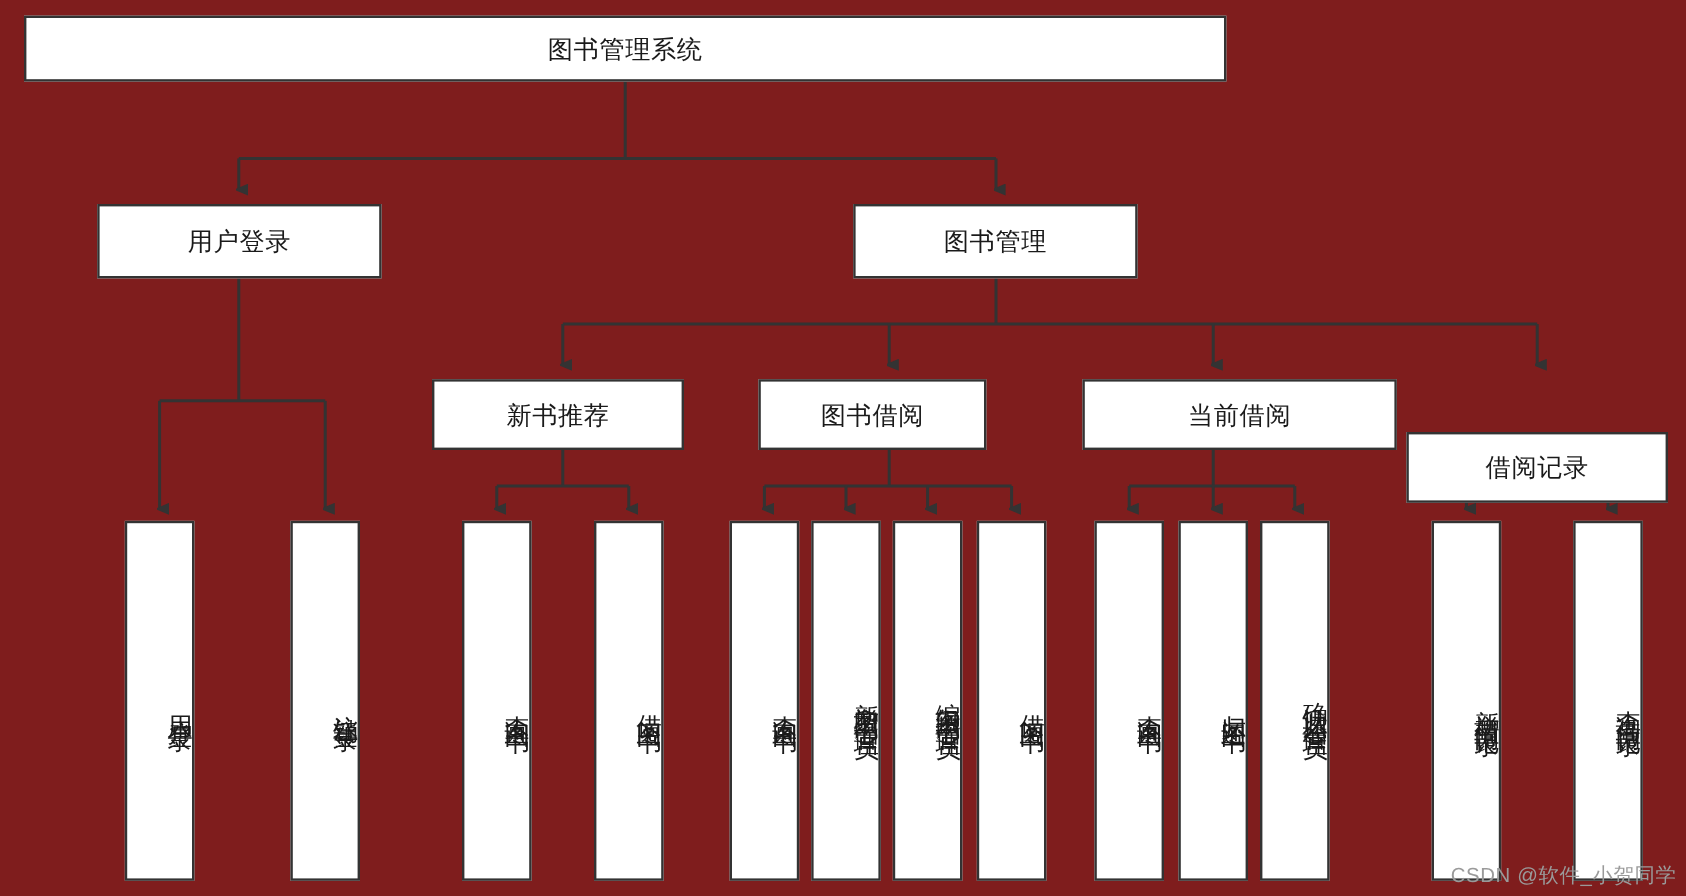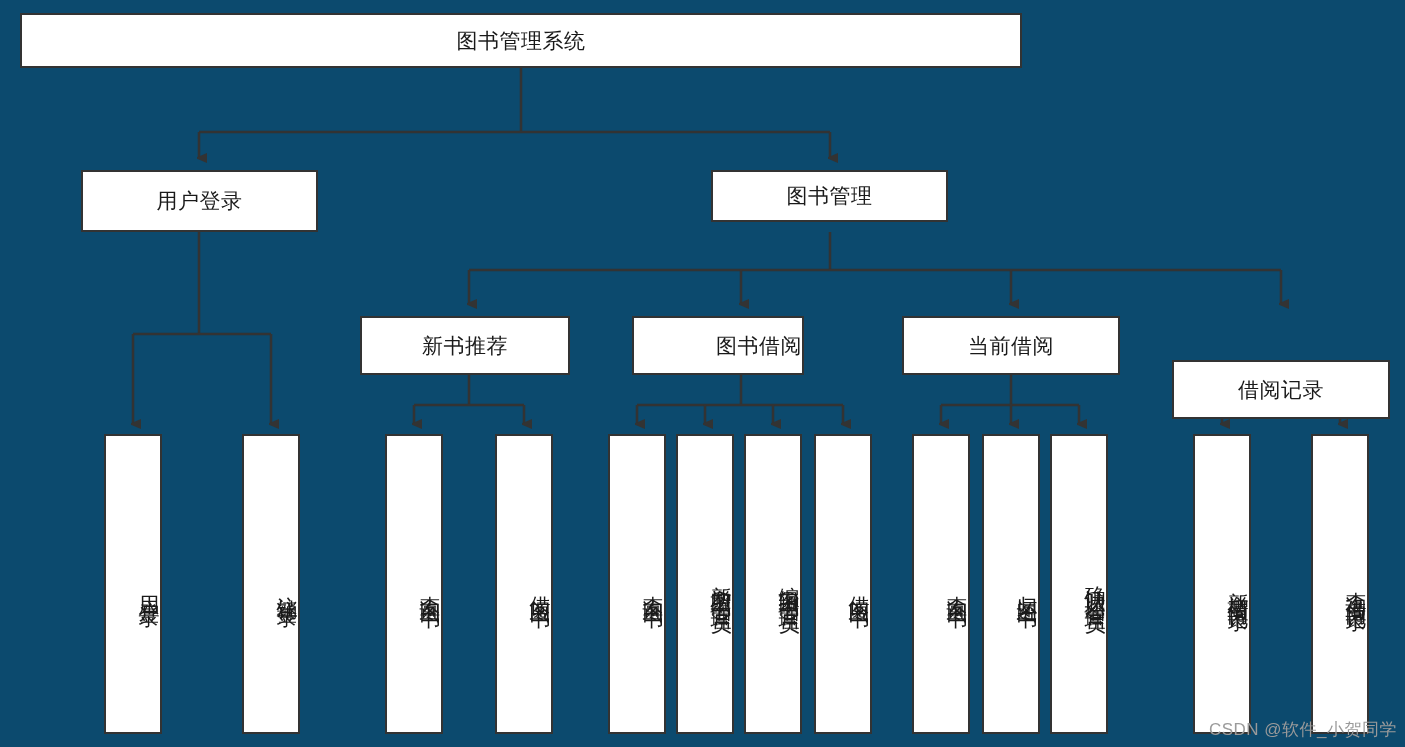--- a/index.html
+++ b/index.html
@@ -7,21 +7,21 @@
     padding: 0;
     background: #ffffff;
   }
   body {
     font-family: "Liberation Sans", "DejaVu Sans", sans-serif;
   }
   #canvas {
     position: relative;
     width: 1405px;
     height: 747px;
-    background: #0c4a6e;
+    background: #7f1d1d;
     overflow: hidden;
   }
   svg.wires {
     position: absolute;
     left: 0;
     top: 0;
     width: 1405px;
     height: 747px;
     pointer-events: none;
   }
@@ -119,31 +119,31 @@
     </g>
   </svg>
 
   <div class="node horiz" style="left:20px; top:13px; width:1002px; height:55px;">
     <span>图书管理系统</span>
   </div>
 
   <div class="node horiz" style="left:81px; top:170px; width:237px; height:62px;">
     <span>用户登录</span>
   </div>
-  <div class="node horiz" style="left:711px; top:170px; width:237px; height:52px;">
+  <div class="node horiz" style="left:711px; top:170px; width:237px; height:62px;">
     <span>图书管理</span>
   </div>
 
   <div class="node horiz" style="left:360px; top:316px; width:210px; height:59px;">
     <span>新书推荐</span>
   </div>
-  <div class="node horiz" style="left:632px; top:316px; width:172px; height:59px;justify-content:flex-end;">
+  <div class="node horiz" style="left:632px; top:316px; width:190px; height:59px;">
     <span>图书借阅</span>
   </div>
-  <div class="node horiz" style="left:902px; top:316px; width:218px; height:59px;">
+  <div class="node horiz" style="left:902px; top:316px; width:262px; height:59px;">
     <span>当前借阅</span>
   </div>
   <div class="node horiz" style="left:1172px; top:316px; width:218px; height:59px;margin-top:44px;">
     <span>借阅记录</span>
   </div>
 
   <div class="node vert" style="left:104px; top:434px; width:58px; height:300px;">
     <span>用户登录</span>
   </div>
   <div class="node vert" style="left:242px; top:434px; width:58px; height:300px;">

